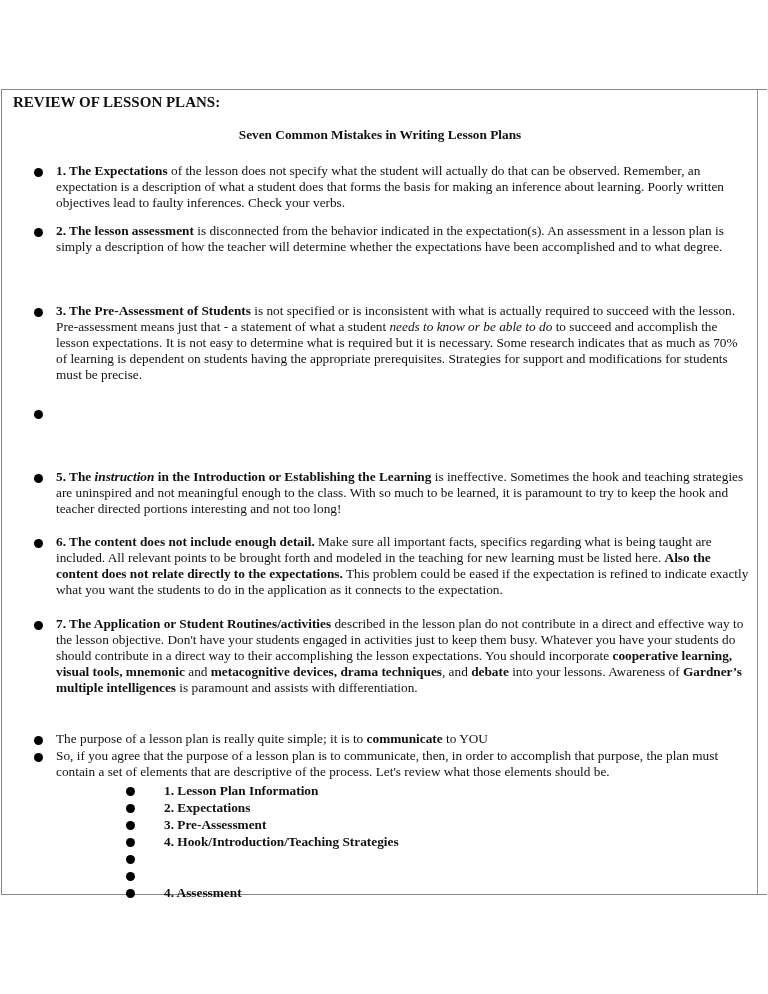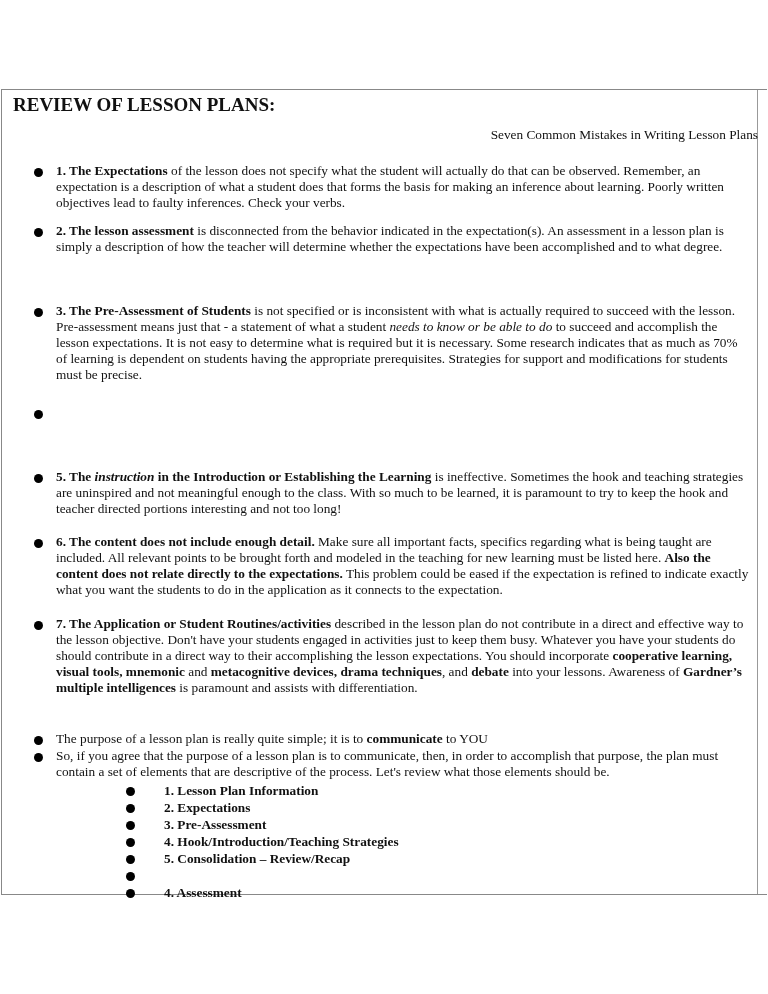--- a/index.html
+++ b/index.html
@@ -2,22 +2,22 @@
 <html><head>
   <meta charset="utf-8">
   <style>
     html, body { margin: 0; padding: 0; background: #ffffff; }
     body { width: 768px; height: 994px; position: relative; overflow: hidden;
       font-family: "Liberation Serif", serif; color: #111; font-size: 13.3px; }
     .doc-table { position: absolute; left: 1px; top: 89px; width: 766px; height: 806px;
       border-top: 1.5px solid #888; border-bottom: 1.5px solid #888; border-left: 1.5px solid #888; box-sizing: border-box; }
     .cell-main { position: absolute; left: 0; top: 0; width: 756px; height: 100%;
       border-right: 1.5px solid #999; box-sizing: border-box; }
-    .heading { position: absolute; left: 11px; top: 4px; font-weight: bold; font-size: 19px; }
-    .subtitle { position: absolute; left: 0; width: 756px; top: 37px; text-align: right; font-weight: normal; }
+    .heading { position: absolute; left: 11px; top: 4px; font-weight: bold; font-size: 15px; }
+    .subtitle { position: absolute; left: 0; width: 756px; top: 37px; text-align: center; font-weight: bold; }
     .item { position: absolute; left: 54px; width: 694px; line-height: 16px; }
     .bullet { position: absolute; left: 32px; width: 9px; height: 9px; background: #000; border-radius: 50%; }
     .sub { position: absolute; left: 162px; font-weight: bold; line-height: 17px; }
     .sub-bullet { position: absolute; left: 124px; width: 9px; height: 9px; background: #000; border-radius: 50%; }
     b { font-weight: bold; }
     i { font-style: italic; }
   </style>
 </head>
 <body>
 
@@ -69,19 +69,18 @@
 
     <span class="sub-bullet" style="top:697px"></span>
     <div class="sub" style="top:692px">1. Lesson Plan Information</div>
     <span class="sub-bullet" style="top:714px"></span>
     <div class="sub" style="top:709px">2. Expectations</div>
     <span class="sub-bullet" style="top:731px"></span>
     <div class="sub" style="top:726px">3. Pre-Assessment</div>
     <span class="sub-bullet" style="top:748px"></span>
     <div class="sub" style="top:743px">4. Hook/Introduction/Teaching Strategies</div>
     <span class="sub-bullet" style="top:765px"></span>
-    <div class="sub" style="top:760px">5. Consolidation – Review/Recap</div>
     <span class="sub-bullet" style="top:782px"></span>
     <span class="sub-bullet" style="top:799px"></span>
     <div class="sub" style="top:794px">4. Assessment</div>
 
   </div>
 </div>
 
 </body></html>

